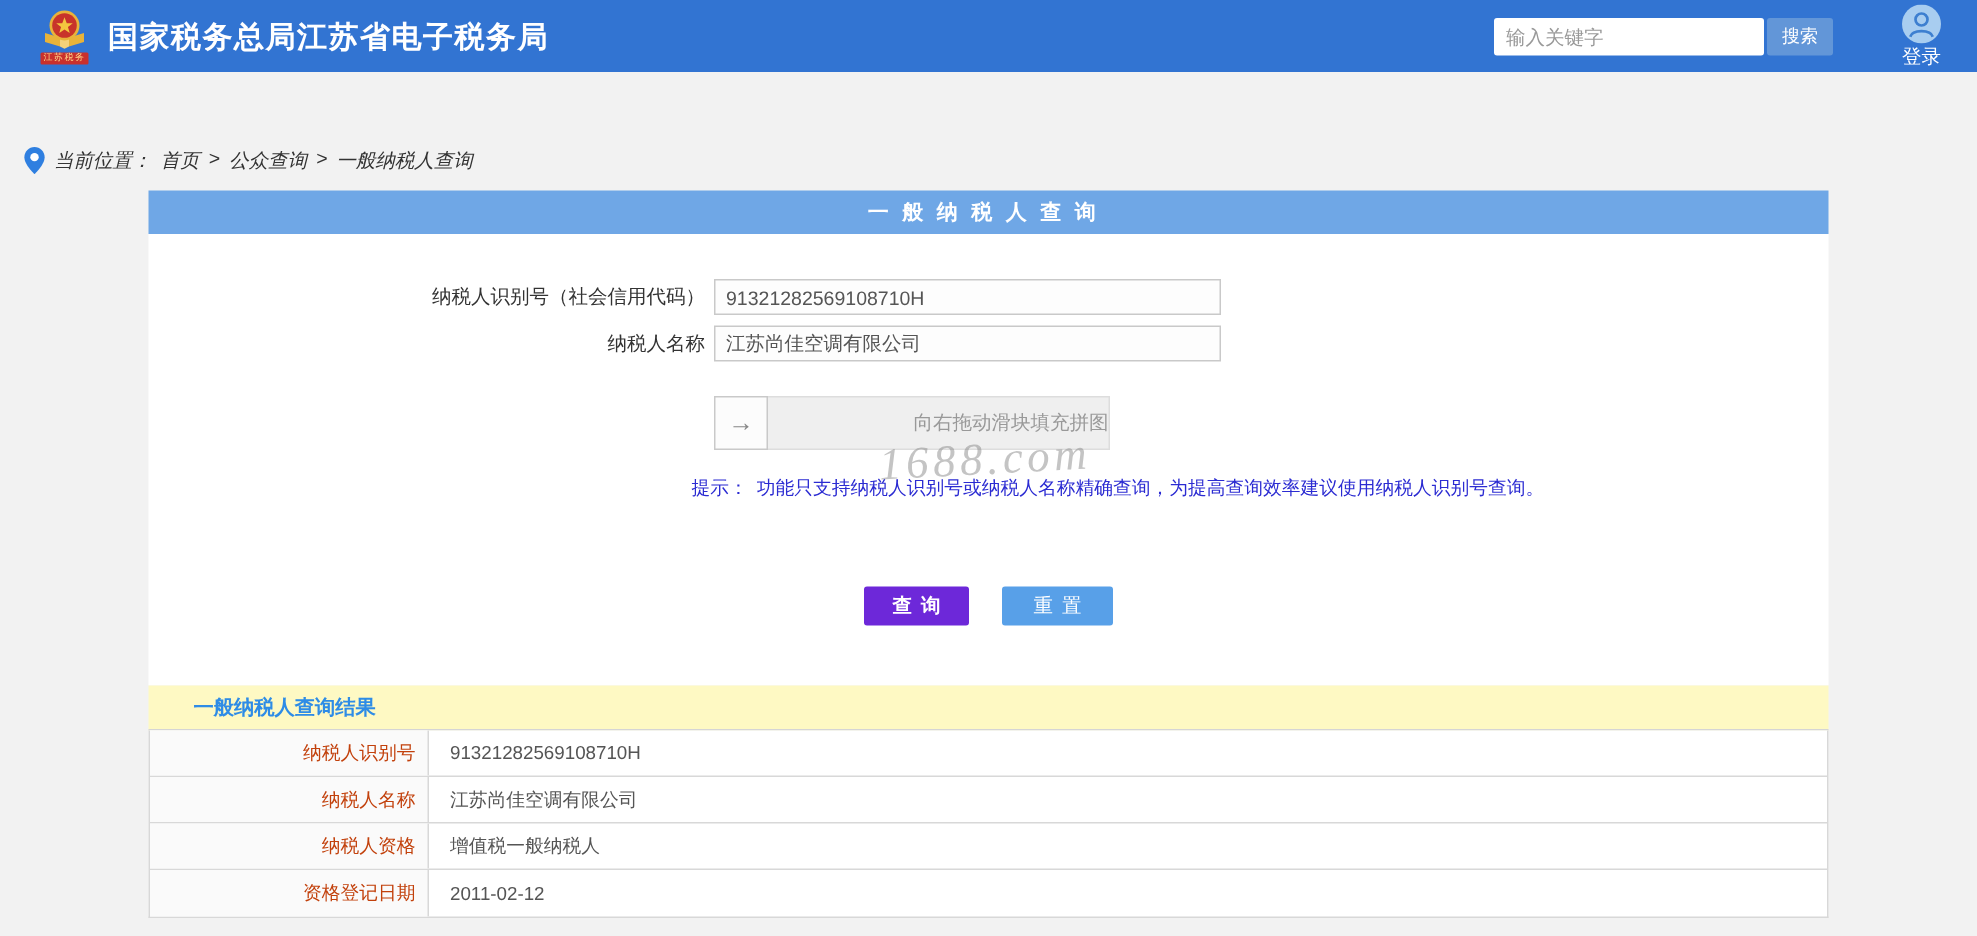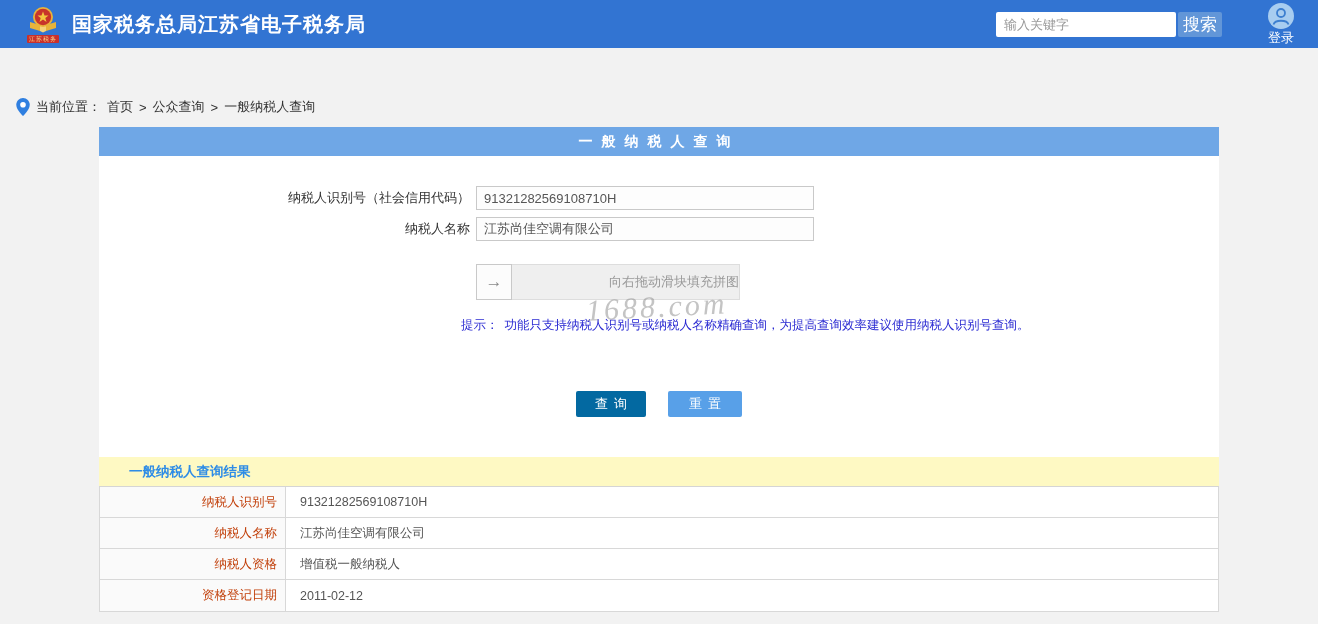--- a/index.html
+++ b/index.html
@@ -30,33 +30,33 @@
   .topbar-right { margin-left:auto; display:flex; align-items:center;gap:16px; }
   .search-box { display:flex; align-items:center; }
   .search-input {
     width:180px; height:25px; border:none; border-radius:2px;
     padding:0 8px; font-size:13px; color:#333; outline:none;
     font-family:"Liberation Sans","DejaVu Sans",sans-serif;
   }
   .search-input::placeholder { color:#999; }
   .search-btn {
     width:44px; height:25px; margin-left:2px; border:none; border-radius:2px;
-    background:#6296d8; color:#fff; font-size:17px; cursor:pointer;
+    background:#6296d8; color:#fff; font-size:12px; cursor:pointer;
     font-family:"Liberation Sans","DejaVu Sans",sans-serif;
   }
   .login-wrap {
     margin-left:30px; margin-right:6px;
     display:flex; flex-direction:column; align-items:center;
   }
   .login-label { color:#fff; font-size:13px; line-height:15px; margin-top:1px; }
 
   
   .breadcrumb {
     position:absolute; top:98px; left:16px;
-    display:flex; align-items:center; font-size:13px; color:#333;
+    display:flex; font-size:13px; color:#333;font-style:italic;
   }
   .breadcrumb .pin { margin-right:6px; display:flex; }
   .breadcrumb span { margin-right:6px; }
   .crumb { cursor:pointer; }
 
   
   .panel { position:absolute; top:127px; left:99px; width:1120px; }
   .panel-title {
     height:29px; line-height:29px; background:#6fa7e6;
     color:#ffffff; font-size:14px; font-weight:bold;
@@ -90,21 +90,21 @@
 
   .hint-row { margin-top:17px; margin-left:362px; font-size:12.5px; color:#2b2bd2; white-space:nowrap; }
   .hint-prefix { margin-right:6px; }
 
   .btn-row { margin-top:57px; display:flex; justify-content:center; gap:22px; }
   .btn {
     height:26px; border:none; border-radius:2px; color:#fff; font-size:13px;
     letter-spacing:6px; text-indent:6px; cursor:pointer;
     font-family:"Liberation Sans","DejaVu Sans",sans-serif;
   }
-  .btn-query { width:70px; background:#0369a1; }
+  .btn-query { width:70px; background:#6d28d9;font-weight:bold; }
   .btn-reset { width:74px; background:#58a0e8; }
 
   
   .results-header {
     height:30px; line-height:30px; background:#fef9c3;
     color:#2e8ce6; font-size:13.5px; font-weight:bold; padding-left:30px;
     border-bottom:1px solid #d5d5d5;
   }
   .results-table { width:100%; background:#fff; border:1px solid #d8d8d8; border-top:none; }
   .result-row { display:flex; height:31px; border-bottom:1px solid #d8d8d8; align-items:stretch; }

